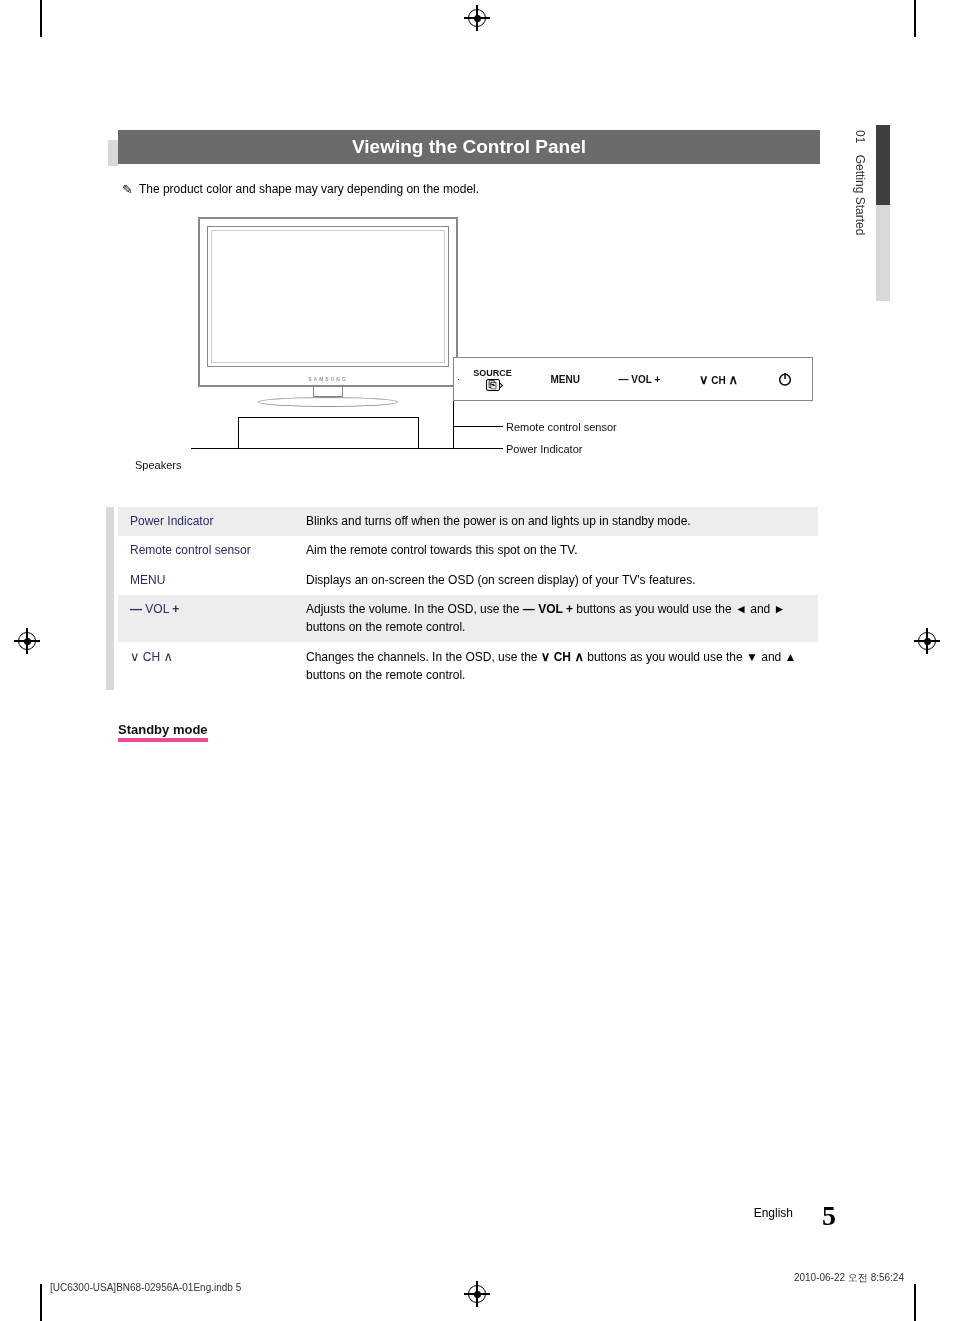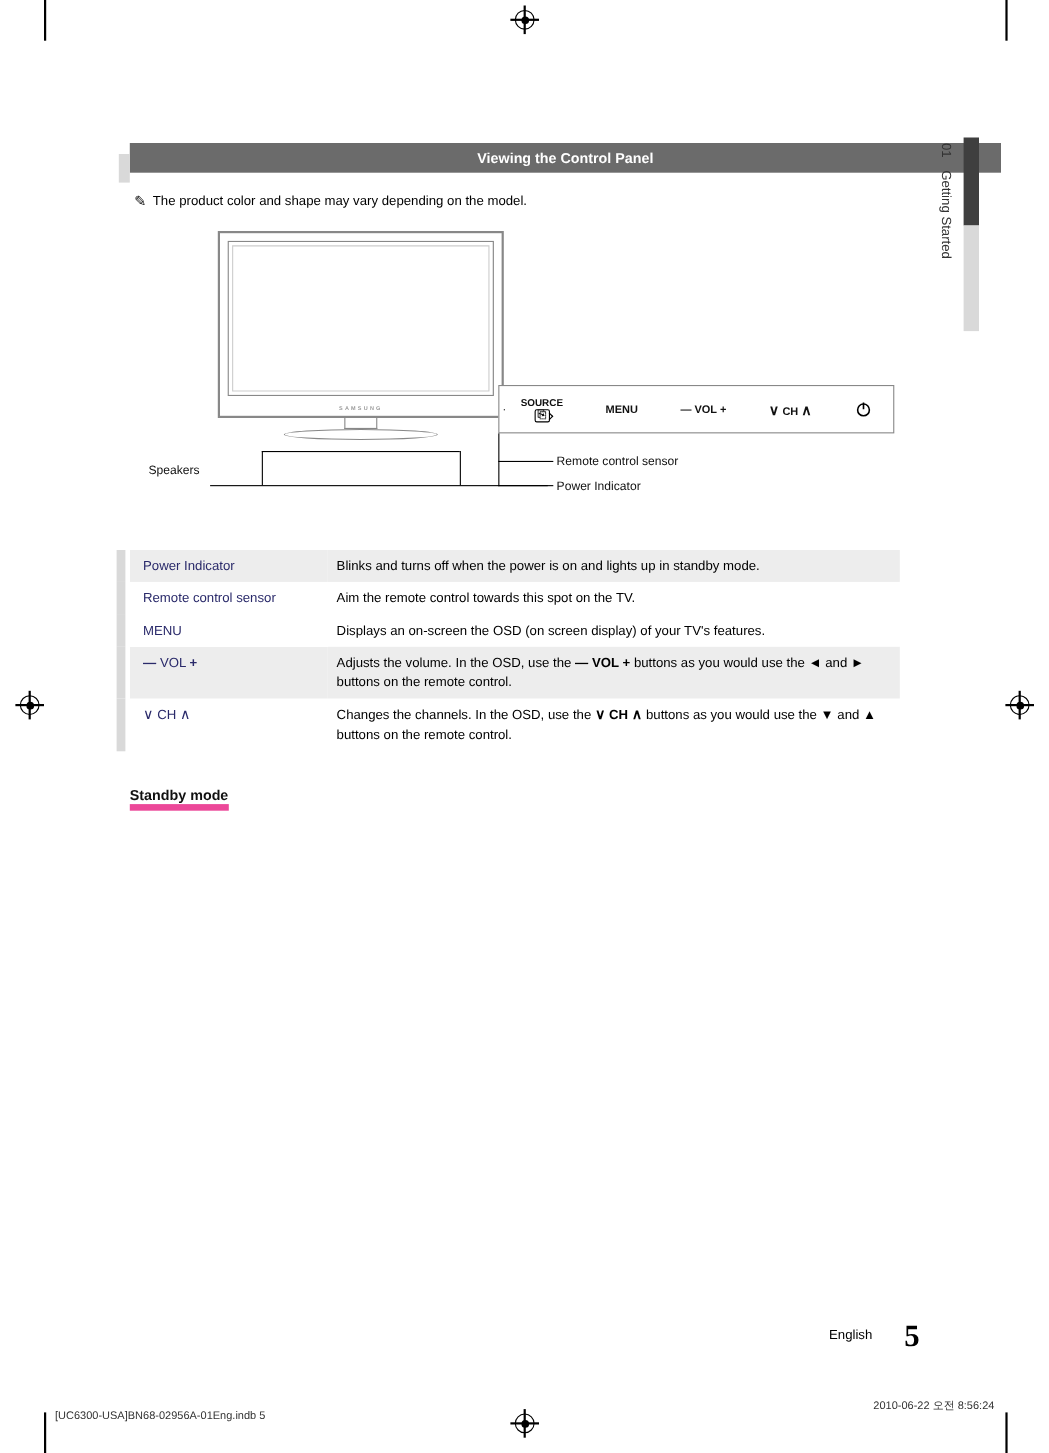--- a/index.html
+++ b/index.html
@@ -34,22 +34,22 @@
     width: 740px;
     height: 1090px;
   }
   .section-header {
     background: #6b6b6b;
     color: #fff;
     font-weight: bold;
     text-align: center;
     padding: 6px 0;
     margin: 0 12px 18px 0;
-    font-size: 13px;
-    width: 792px;
+    font-size: 19px;
+    width: 702px;
     margin-left:10px;
     margin-right: auto;
   }
   .section-header-shade {
     position:absolute; left:0; top:10px; width:10px; height:26px; background:#d9d9d9;
   }
   .note-line {
     margin: 0 0 20px 14px;
     font-size: 12px;
     display:flex; align-items:flex-start; gap:6px;
@@ -88,21 +88,21 @@
     font-family: Arial; font-size:10px; font-weight:bold; color:#111;
     background:#fff;
   }
   .btn-col { display:flex; flex-direction:column; align-items:center; gap:1px; font-size:9px; }
   .src-icon { font-size:10px; border:1px solid #000; padding:0 2px; border-radius:2px; line-height:10px; position:relative;}
   .src-icon::after{content:'';position:absolute;right:-3px;top:3px;width:4px;height:4px;border-right:1px solid #000;border-bottom:1px solid #000;transform:rotate(-45deg);}
   .power-icon-svg { width:16px;height:16px;}
 
   .callout-line { position:absolute; background:#000; }
   .callout-lbl { position:absolute; font-size:11px; color:#111; }
-  .lbl-speakers { left:27px; top:212px; }
+  .lbl-speakers { left:27px; top:242px; }
   .lbl-rcsensor { left:398px; top:204px; }
   .lbl-pind { left:398px; top:226px; }
 
   .spec-table {
     width: 700px;
     margin-left:10px;
     border-collapse: collapse;
   }
   .spec-table td {
     padding: 6px 8px;
@@ -116,21 +116,21 @@
     font-weight: normal;
     padding-left:12px;
   }
   .spec-table tr.shade td { background:#ededed; }
   .lbl-strip { position:relative; }
   .lbl-strip::before { content:''; position:absolute; left:-12px; top:0; bottom:0; width:8px; background:#d9d9d9; }
 
   .sub-heading {
     margin: 32px 0 4px 10px;
     font-weight:bold; font-size:13px; color:#111;
-    border-bottom:6px solid #ec4899; display:inline-block; padding-bottom:1px;
+    border-bottom:4px solid #ec4899; display:inline-block; padding-bottom:1px;
   }
   .body-text {
     margin:6px 10px 0 10px; font-size:12px; line-height:1.5;
   }
   .side-tab {
     position:absolute;
     right:-28px; top:-5px;
     width:26px; height:176px;
   }
   .side-tab-dark {

